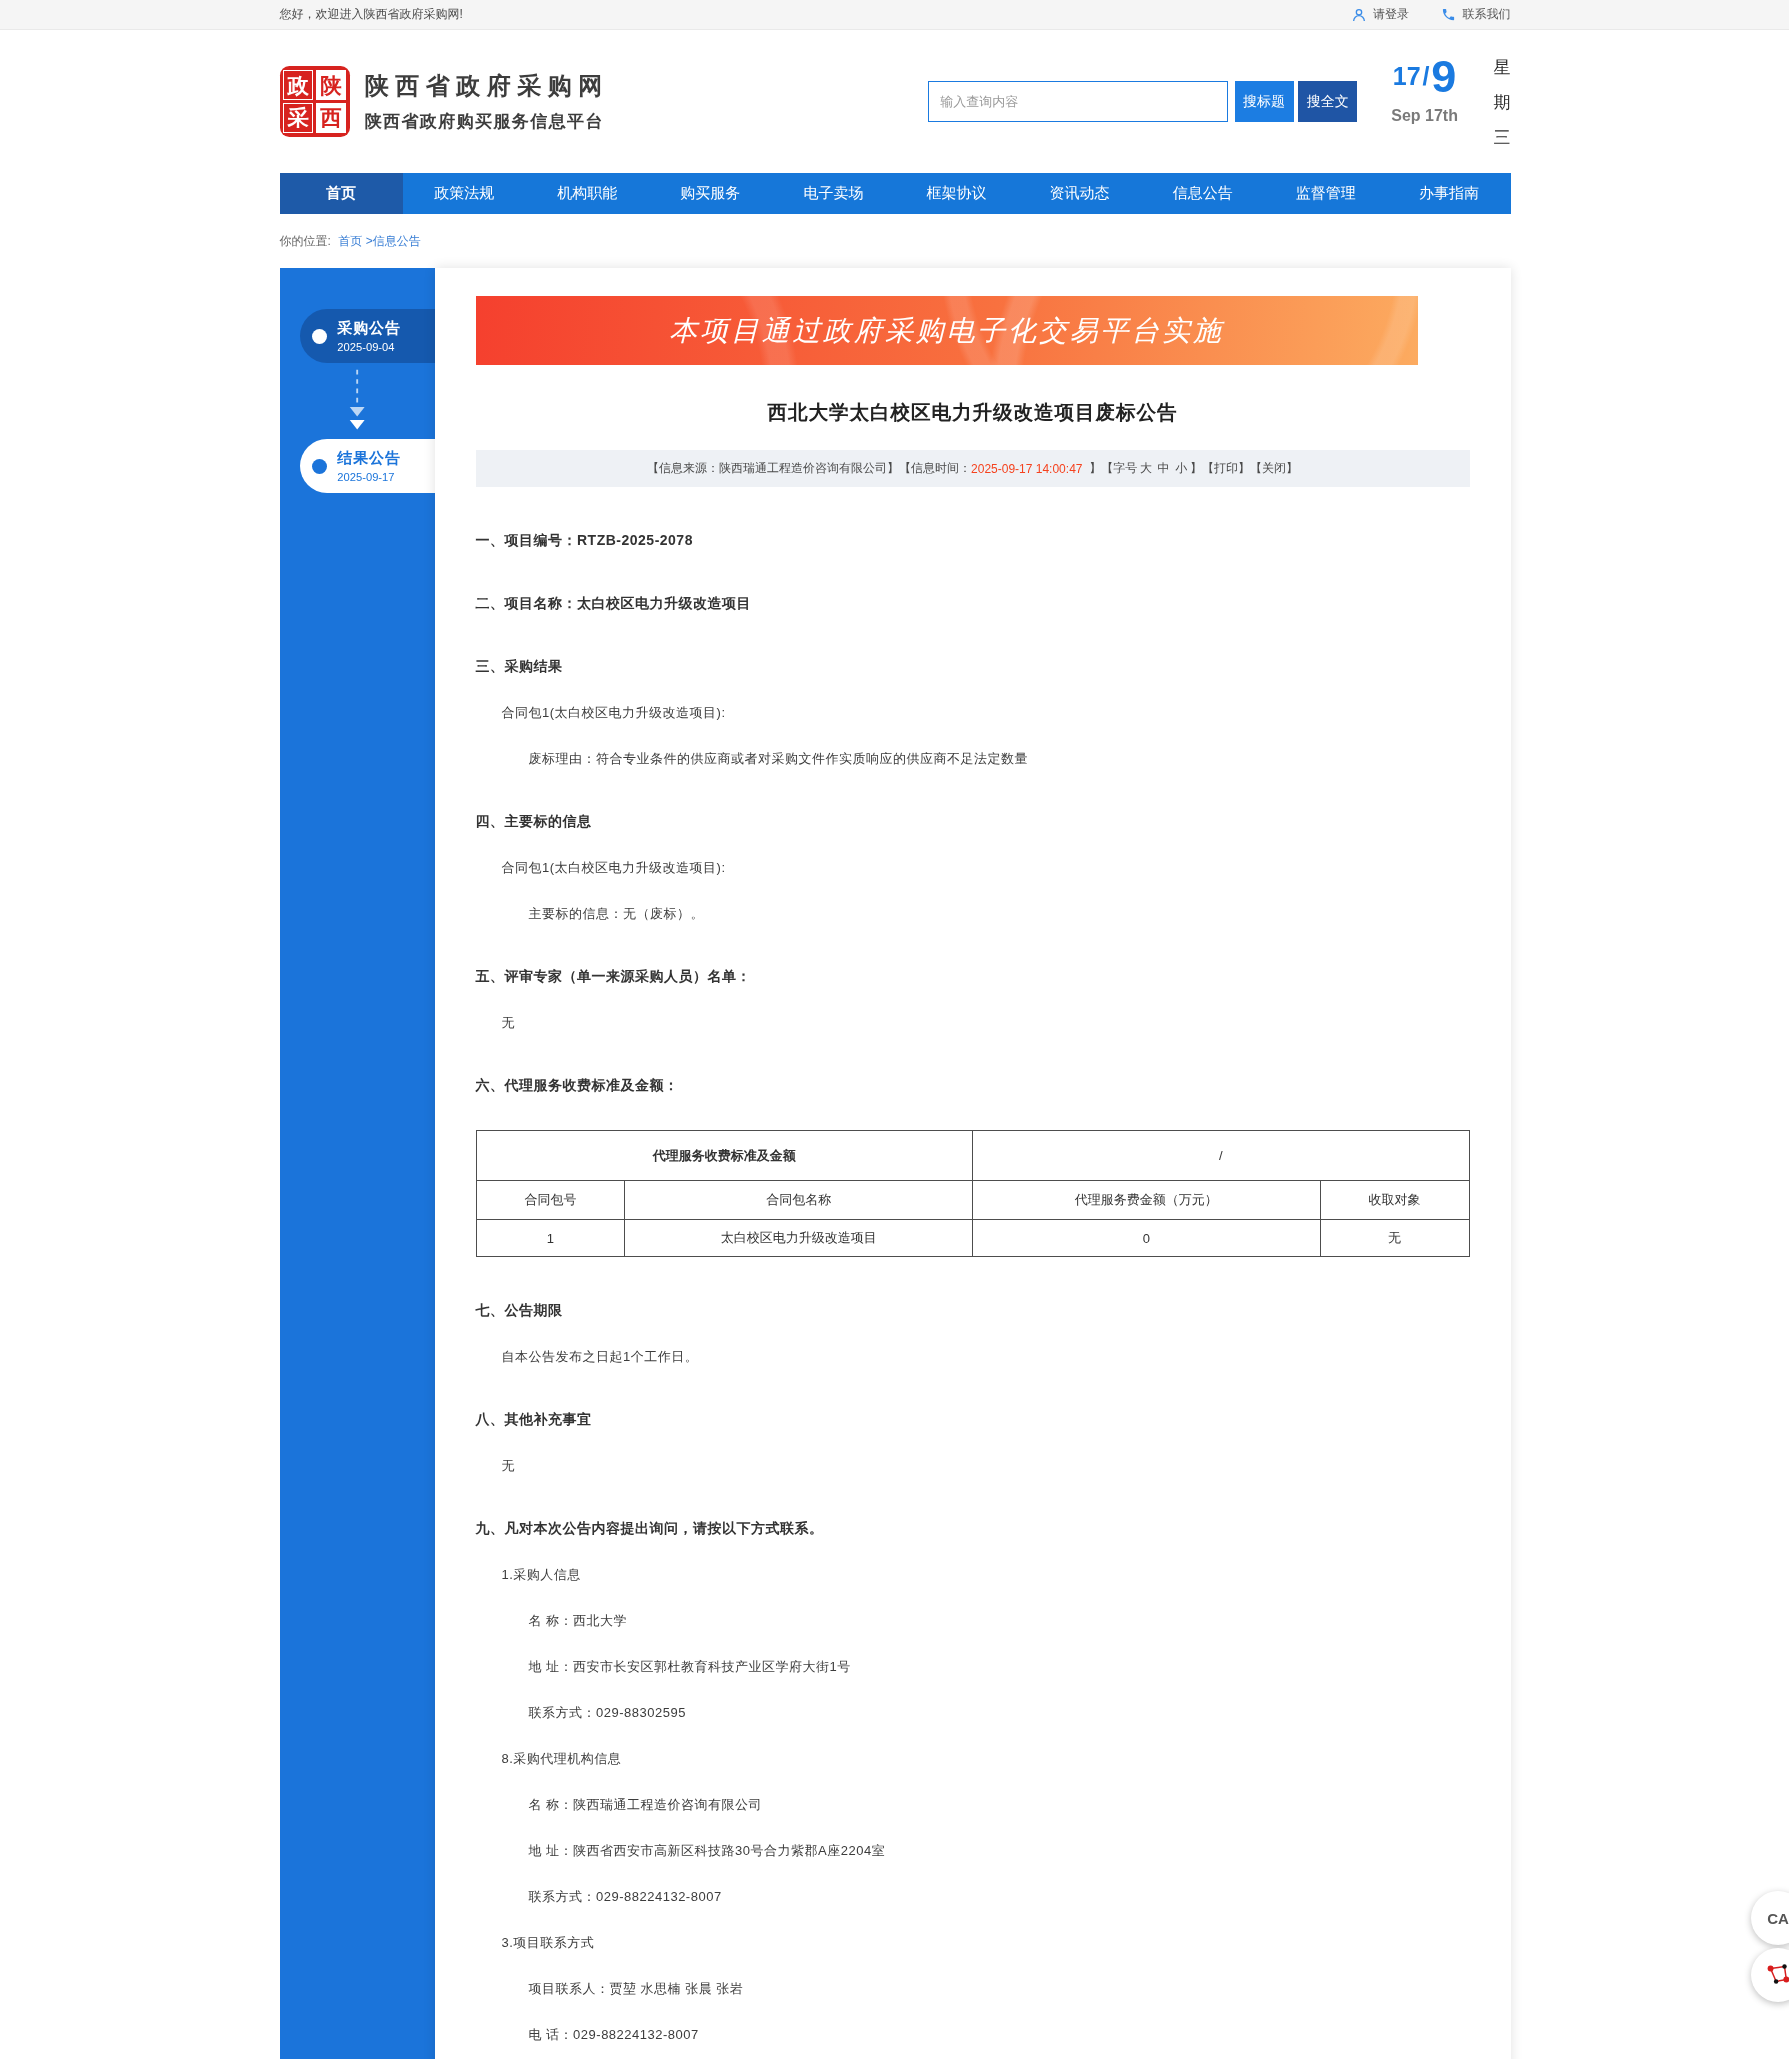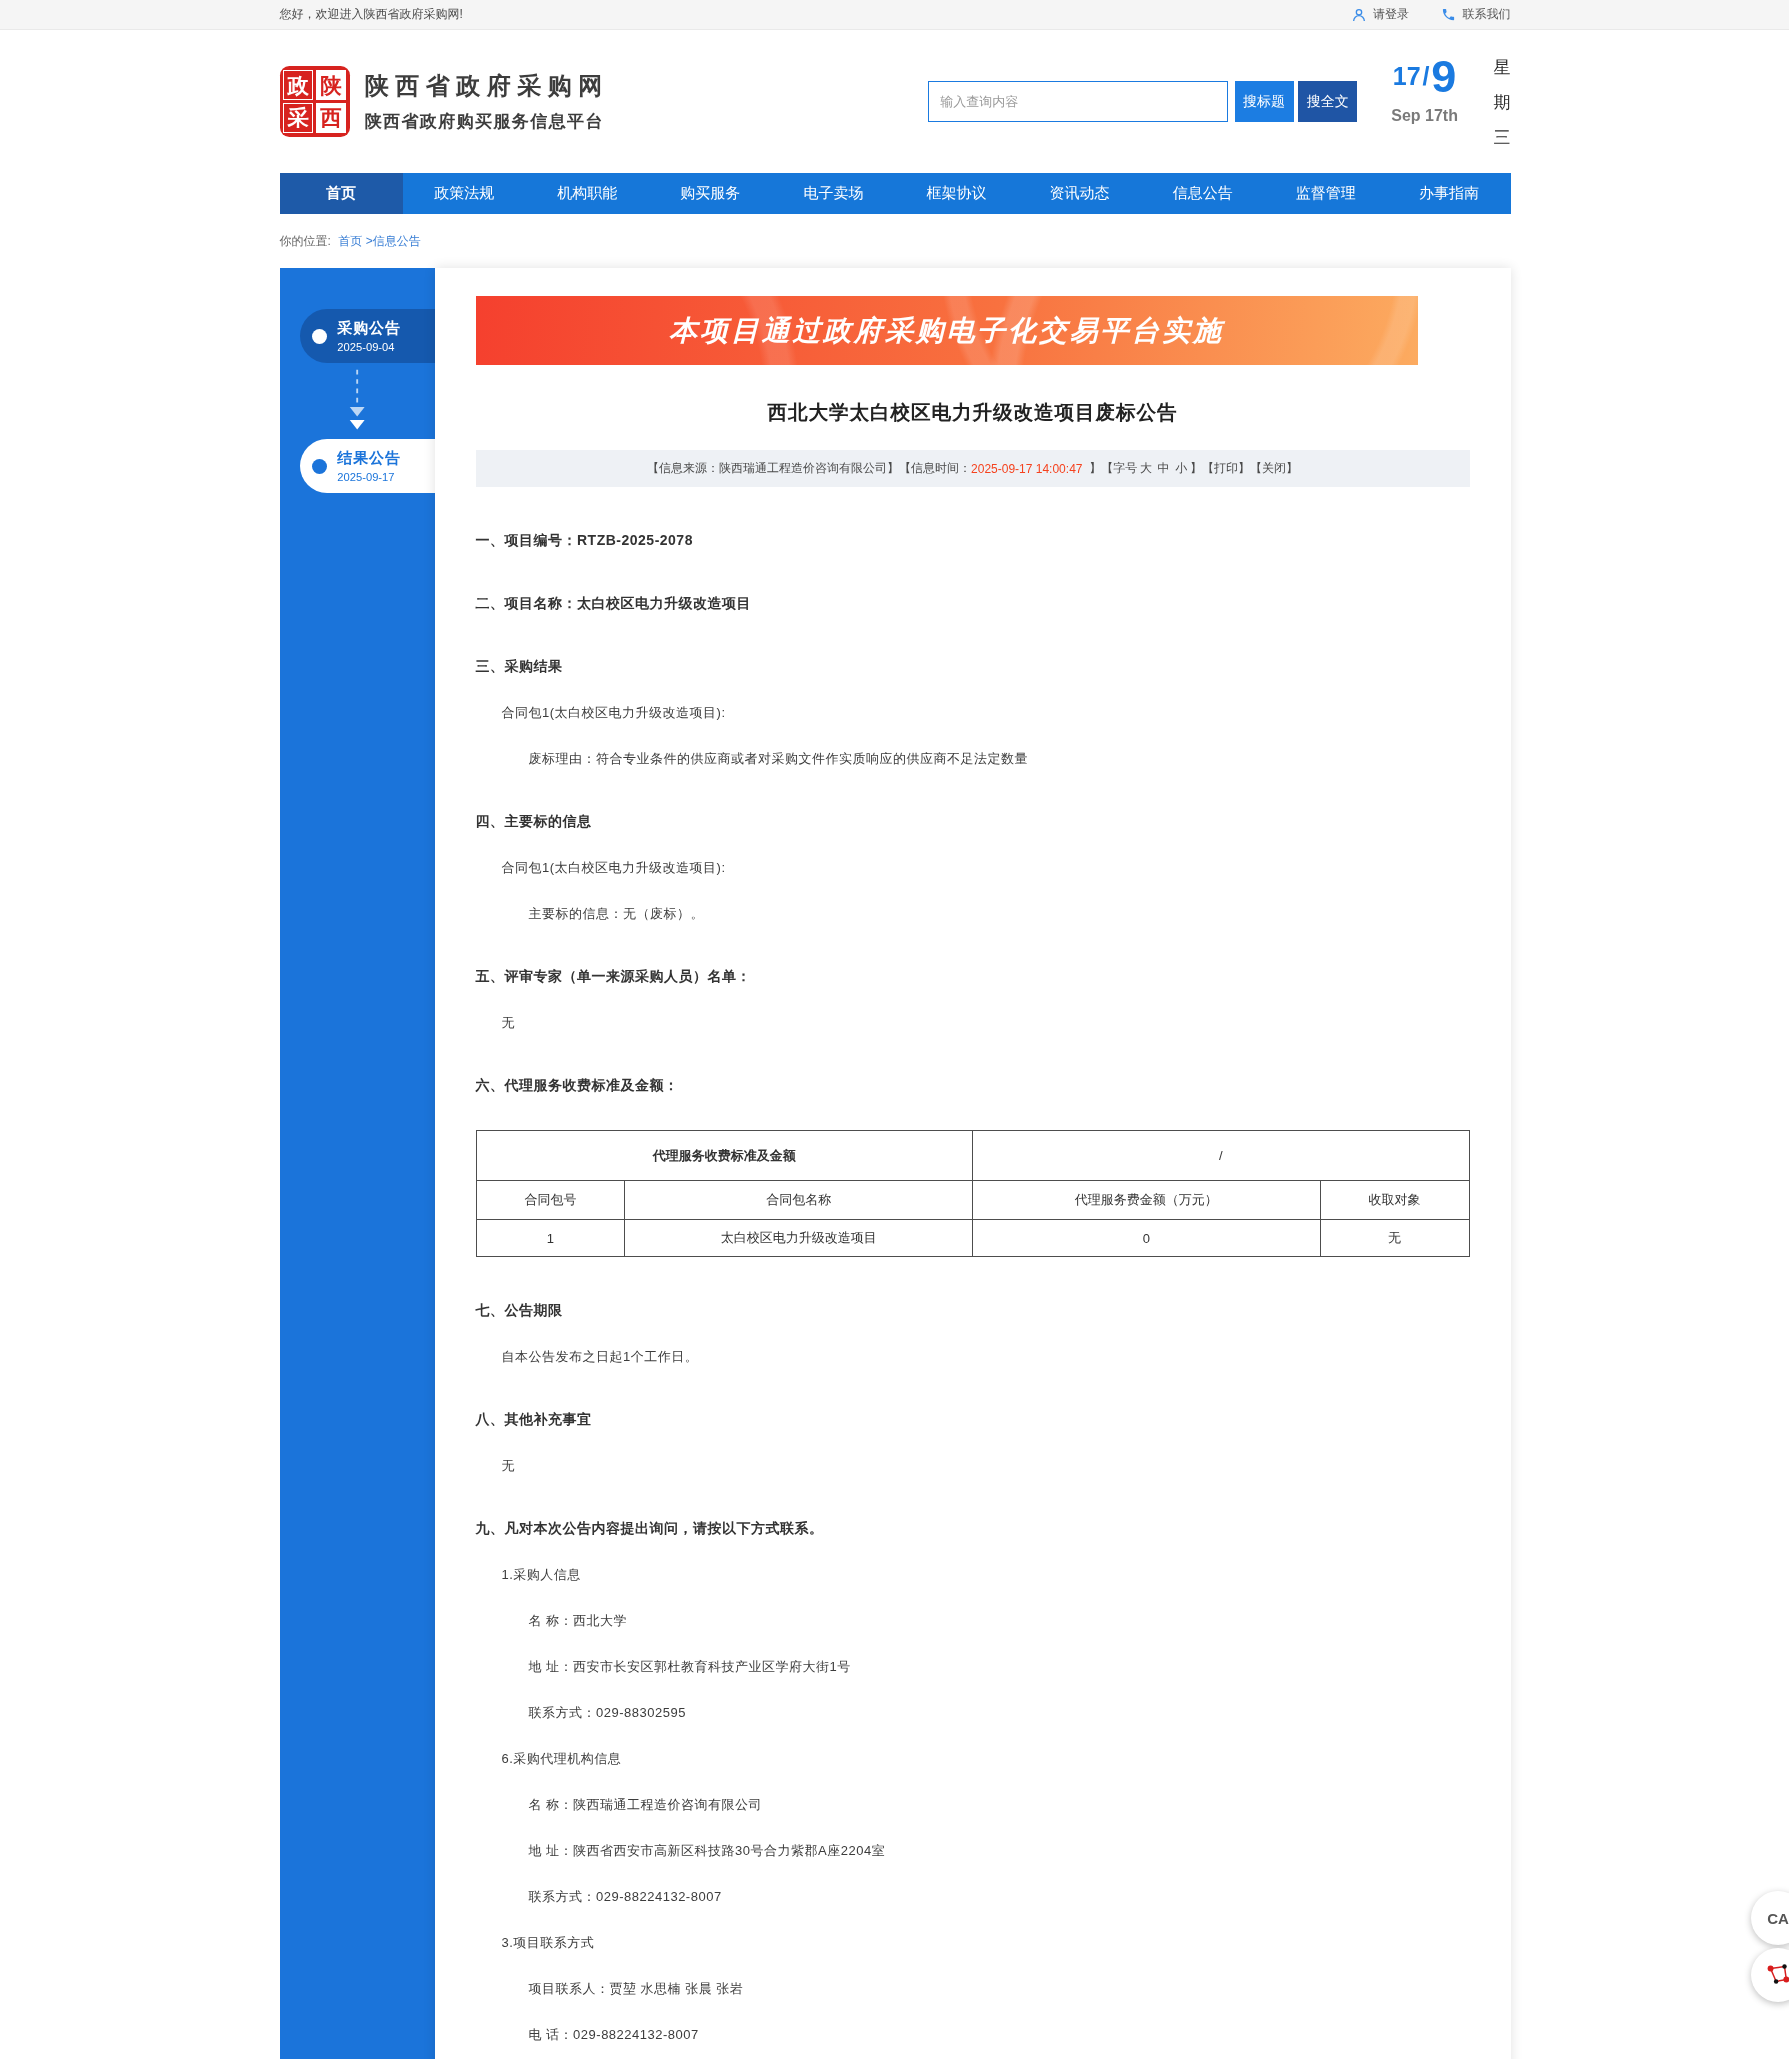--- a/index.html
+++ b/index.html
@@ -68,21 +68,21 @@
   .pill .pt-date { font-size:11.2px; margin-top:3.7px; }
   .pill.blue { background:#1559ae; color:#fff; }
   .pill.blue .dot { background:#fff; }
   .pill.white { background:#fff; color:#1b74da; }
   .pill.white .dot { background:#1b74da; }
   .side-arrow { height:76px; display:flex; align-items:center; justify-content:center; }
 
   .content-panel { flex:1; background:#fff; box-shadow:0 0 11.2px rgba(0,0,0,.12); padding:28px 41px 56px 41px; }
 
   .banner { width:942px; height:69px; display:flex; align-items:center; justify-content:center;
-    color:#fff; font-size:28px; font-weight:bold; font-style:italic; letter-spacing:2.8px;
+    color:#fff; font-size:28px; font-weight:normal; font-style:italic; letter-spacing:2.8px;
     background:
       radial-gradient(circle at 88% 160%, transparent 34%, rgba(255,255,255,.16) 35% 37%, transparent 38%),
       radial-gradient(circle at 75% -60%, transparent 30%, rgba(255,255,255,.13) 31% 33%, transparent 34%),
       radial-gradient(circle at 6% 150%, transparent 26%, rgba(255,255,255,.12) 27% 29%, transparent 30%),
       linear-gradient(95deg, #f5402e 0%, #f8713f 55%, #fcab60 100%);
   }
 
   .article-title { text-align:center; font-size:19.6px; font-weight:bold; color:#222; margin-top:34px; letter-spacing:0.9px; }
 
   .meta-bar { margin-top:24px; background:#eef1f5; height:37px; display:flex; align-items:center; justify-content:center;
@@ -285,21 +285,21 @@
     </div>
         <div class="section-heading">七、公告期限</div>
         <div class="para ind1">自本公告发布之日起1个工作日。</div>
         <div class="section-heading">八、其他补充事宜</div>
         <div class="para ind1">无</div>
         <div class="section-heading">九、凡对本次公告内容提出询问，请按以下方式联系。</div>
         <div class="para ind1">1.采购人信息</div>
         <div class="para ind2">名  称：西北大学</div>
         <div class="para ind2">地  址：西安市长安区郭杜教育科技产业区学府大街1号</div>
         <div class="para ind2">联系方式：029-88302595</div>
-        <div class="para ind1">6.采购代理机构信息</div>
+        <div class="para ind1">8.采购代理机构信息</div>
         <div class="para ind2">名  称：陕西瑞通工程造价咨询有限公司</div>
         <div class="para ind2">地  址：陕西省西安市高新区科技路30号合力紫郡A座2204室</div>
         <div class="para ind2">联系方式：029-88224132-8007</div>
         <div class="para ind1">3.项目联系方式</div>
         <div class="para ind2">项目联系人：贾堃 水思楠 张晨 张岩</div>
         <div class="para ind2">电  话：029-88224132-8007</div>
       </div>
 
     <div class="signature">
       <div>陕西瑞通工程造价咨询有限公司</div>

